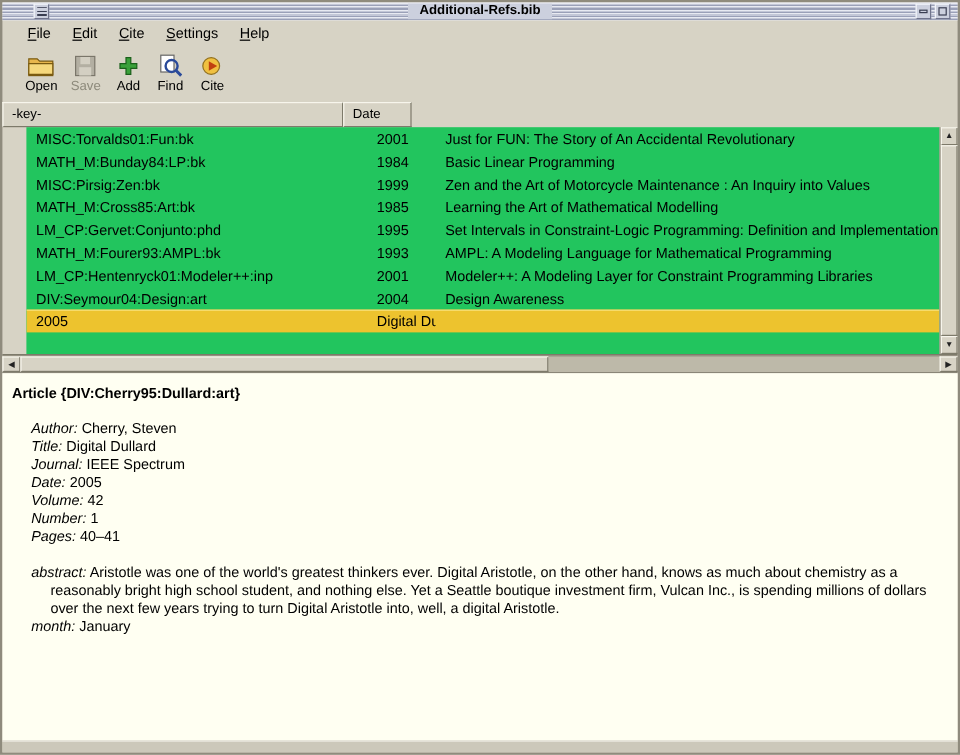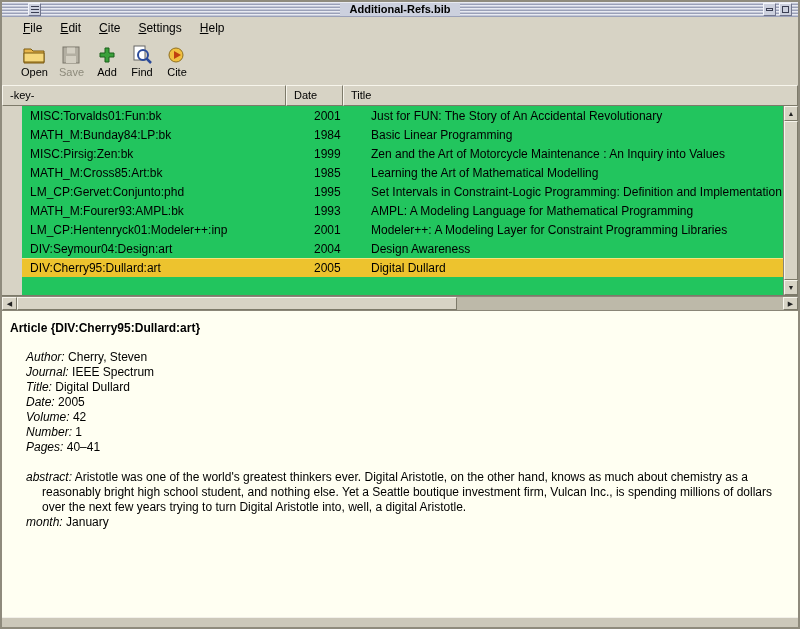--- a/index.html
+++ b/index.html
@@ -145,21 +145,20 @@
           <path d="M7 5 l7 4 -7 4 z" fill="#c04010"></path>
         </svg>
       </span>
       <span>Cite</span>
     </div>
   </div>
 
   <div class="thead">
     <div class="th">-key-</div>
     <div class="th">Date</div>
-    <div class="th">Title</div>
   </div>
 
   <div class="tbody-wrap">
     <div class="tbody">
       <div class="row">
         <div>MISC:Torvalds01:Fun:bk</div>
         <div>2001</div>
         <div>Just for FUN: The Story of An Accidental Revolutionary</div>
       </div>
       <div class="row">
@@ -191,21 +190,20 @@
         <div>LM_CP:Hentenryck01:Modeler++:inp</div>
         <div>2001</div>
         <div>Modeler++: A Modeling Layer for Constraint Programming Libraries</div>
       </div>
       <div class="row">
         <div>DIV:Seymour04:Design:art</div>
         <div>2004</div>
         <div>Design Awareness</div>
       </div>
       <div class="row selected">
-        <div>DIV:Cherry95:Dullard:art</div>
         <div>2005</div>
         <div>Digital Dullard</div>
       </div>
     </div>
     <div class="vscroll">
       <div class="sbtn">
           <span>▲</span>
         </div>
       <div class="vthumb"></div>
       <div class="sbtn">
@@ -222,22 +220,22 @@
     <div class="htrough"></div>
     <div class="sbtn h">
         <span>▶</span>
       </div>
   </div>
 
   <div class="detail">
     <div class="detail-heading">Article {DIV:Cherry95:Dullard:art}</div>
     <div class="fields">
       <div class="field"><span class="flabel">Author:</span> <span>Cherry, Steven</span></div>
+      <div class="field"><span class="flabel">Title:</span> <span>Digital Dullard</span></div>
       <div class="field"><span class="flabel">Journal:</span> <span>IEEE Spectrum</span></div>
-      <div class="field"><span class="flabel">Title:</span> <span>Digital Dullard</span></div>
       <div class="field"><span class="flabel">Date:</span> <span>2005</span></div>
       <div class="field"><span class="flabel">Volume:</span> <span>42</span></div>
       <div class="field"><span class="flabel">Number:</span> <span>1</span></div>
       <div class="field"><span class="flabel">Pages:</span> <span>40–41</span></div>
     </div>
     <div class="abstract"><span class="flabel">abstract:</span> <span>Aristotle was one of the world's greatest thinkers ever. Digital Aristotle, on the other hand, knows as much about chemistry as a reasonably bright high school student, and nothing else. Yet a Seattle boutique investment firm, Vulcan Inc., is spending millions of dollars over the next few years trying to turn Digital Aristotle into, well, a digital Aristotle.</span></div>
     <div class="month-line"><span class="flabel">month:</span> <span>January</span></div>
   </div>
 
 

